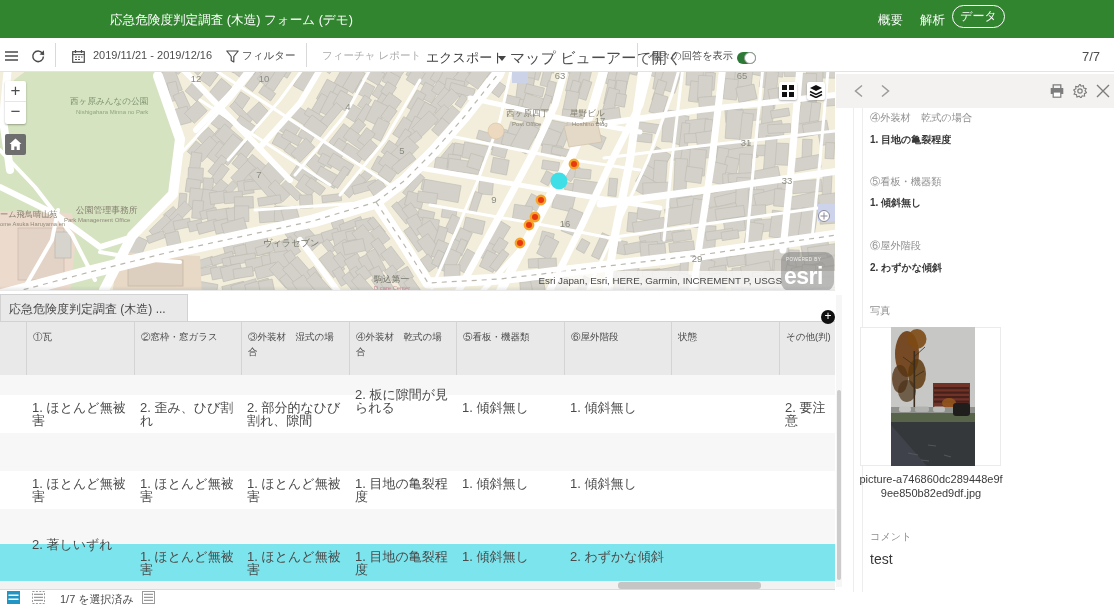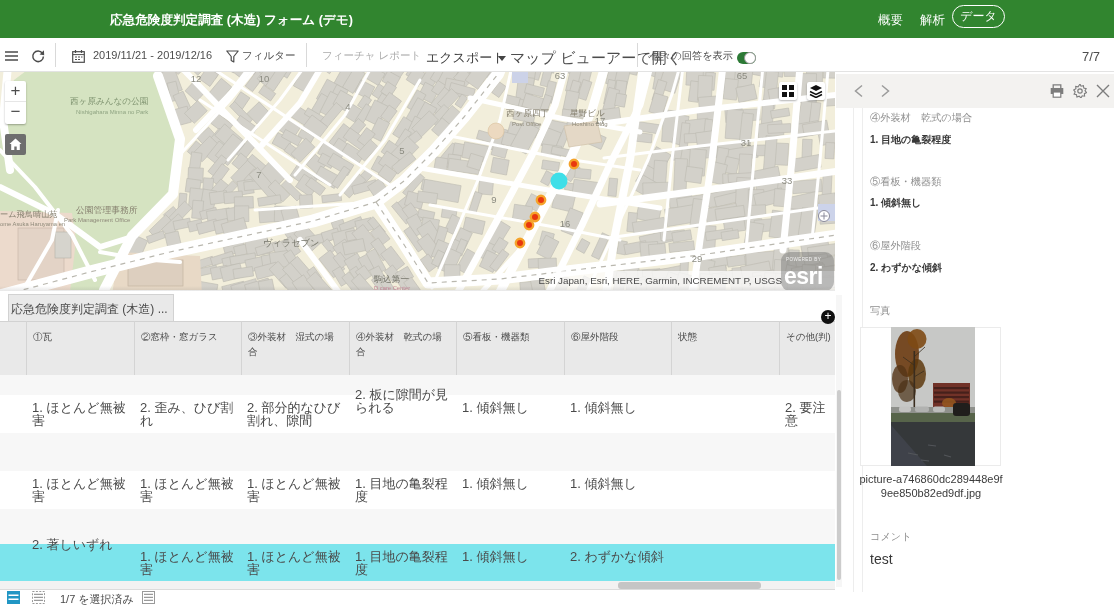--- a/index.html
+++ b/index.html
@@ -1,34 +1,34 @@
 <!DOCTYPE html>
 <html><head><meta charset="utf-8">
 <style>
 *{margin:0;padding:0;box-sizing:border-box}
 html,body{width:1114px;height:606px;overflow:hidden;font-family:"Liberation Sans",sans-serif;background:#fff}
 .abs{position:absolute}
 #topbar{position:absolute;left:0;top:0;width:1114px;height:38px;background:#31852f}
-#title{position:absolute;left:110px;top:12px;color:#fff;font-size:12.6px;font-weight:bold}
+#title{position:absolute;left:110px;top:12px;color:#fff;font-size:12.6px;font-weight:normal}
 .navitem{position:absolute;top:12px;color:#fff;font-size:12.5px}
 #pill{position:absolute;left:952px;top:5px;width:53px;height:23px;border:1px solid #fff;border-radius:12px;color:#fff;font-size:12px;text-align:center;line-height:21px}
 #toolbar{position:absolute;left:0;top:38px;width:1114px;height:34px;background:#fff;border-bottom:1px solid #e3e3e3}
 .tbtxt{position:absolute;top:49px;font-size:13px;color:#4d4d4d}
 .sep{position:absolute;top:5px;width:1px;height:24px;background:#d9d9d9}
 #toggle{position:absolute;left:737px;top:52px;width:19px;height:12px;background:#2d7a36;border-radius:6px}
 #toggle .knob{position:absolute;right:0px;top:0px;width:12px;height:12px;background:#fff;border:1px solid #9a9a9a;border-radius:50%}
 
 .mapbtn{position:absolute;background:#fff;border-radius:2px;box-shadow:0 1px 2px rgba(0,0,0,.3)}
 #zoombox{left:5px;top:81px;width:21px;height:43px}
 #zoombox .plus{position:absolute;left:0;top:0;width:21px;height:21px;font-size:17px;color:#4c4c4c;text-align:center;line-height:20px;border-bottom:1px solid #e6e6e6}
 #zoombox .minus{position:absolute;left:0;top:22px;width:21px;height:21px;font-size:17px;color:#4c4c4c;text-align:center;line-height:18px}
 #homebtn{position:absolute;left:5px;top:134px;width:21px;height:21px;background:#6e6e6e;border-radius:2px}
 
 #tabstrip{position:absolute;left:0;top:294px;width:835px;height:27px;background:#fff}
-#tab{position:absolute;left:8px;top:0;width:166px;height:27px;background:#e9e9e9;border:1px solid #d2d2d2;border-bottom:none;font-size:12px;color:#4a4a4a;padding:6px 2px;white-space:nowrap;overflow:hidden}
+#tab{position:absolute;left:0;top:0;width:188px;height:27px;background:#e9e9e9;border:1px solid #d2d2d2;border-bottom:none;font-size:12px;color:#4a4a4a;padding:6px 8px;white-space:nowrap;overflow:hidden}
 #thead{position:absolute;left:0;top:321px;width:835px;height:54px;background:#e9e9e9;border-top:1px solid #d2d2d2}
 .th{position:absolute;top:321px;height:54px;border-left:1px solid #d4d4d4;font-size:9.5px;color:#4a4a4a;padding:9px 5px 0 6px;line-height:14.5px;white-space:nowrap}
 .row{position:absolute;left:0;width:835px}
 .cell{position:absolute;font-size:13px;color:#4a4a4a;padding:7px 2px 0 6px;line-height:12.5px}
 #addcol{position:absolute;left:821px;top:310px;width:14px;height:14px;background:#111;border-radius:50%;color:#fff;font-size:12px;line-height:13px;text-align:center;z-index:5}
 
 #hscroll{position:absolute;left:0;top:581px;width:835px;height:8px;background:#f2f2f2}
 #hthumb{position:absolute;left:618px;top:1px;width:143px;height:7px;background:#c5c5c5;border-radius:3px}
 #vscroll{position:absolute;left:836px;top:295px;width:6px;height:292px;background:#f6f6f6;z-index:6}
 #vthumb{position:absolute;left:1px;top:95px;width:4px;height:190px;background:#cccccc;border-radius:2px}

